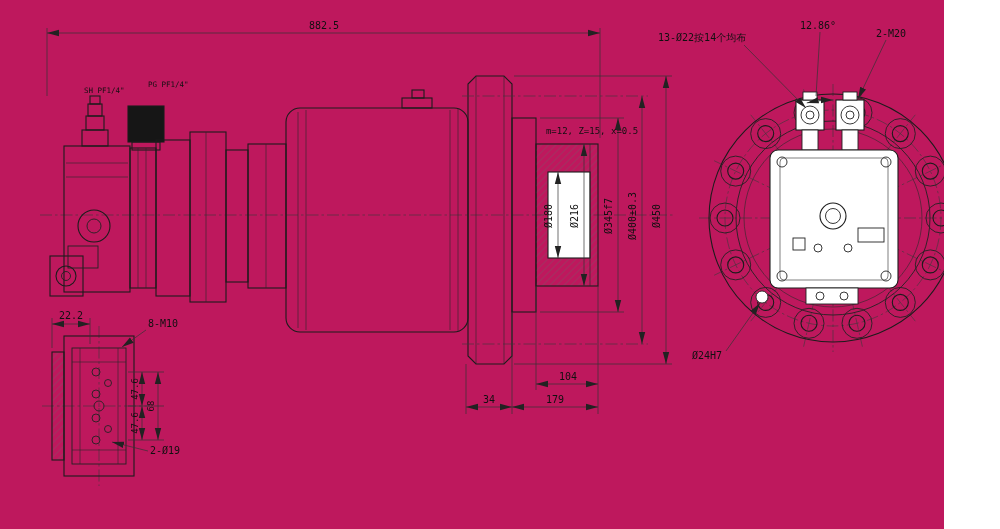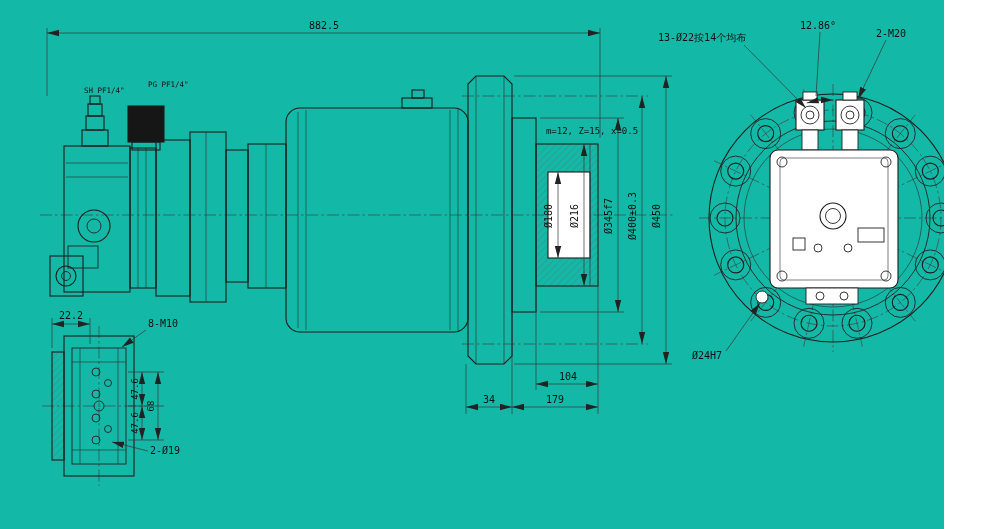--- a/index.html
+++ b/index.html
@@ -1,16 +1,16 @@
 <!DOCTYPE html>
 <html><head>
 <meta charset="utf-8">
 <style>
   html,body { margin:0; padding:0; background:#ffffff; }
-  .sheet { position:relative; width:944px; height:529px; background:#14b8a6; overflow:hidden; }
+  .sheet { position:relative; width:944px; height:529px; background:#be185d; overflow:hidden; }
   svg { font-family:"DejaVu Sans Mono","Liberation Mono",monospace; }
   .ol     { stroke:#1c1c1c; stroke-width:1.1; fill:none; stroke-linejoin:miter; }
   .med    { stroke:#222222; stroke-width:0.9; fill:none; }
   .thin   { stroke:#2a2a2a; stroke-width:0.6; fill:none; }
   .dim    { stroke:#333333; stroke-width:0.7; fill:none; }
   .cl     { stroke:#3a3a3a; stroke-width:0.6; fill:none; stroke-dasharray:12 3 2.5 3; }
   .fillw  { fill:#ffffff; }
   .filld  { fill:#161616; }
   text    { fill:#101010; stroke:none; }
   .dtxt   { font-size:10px; }

